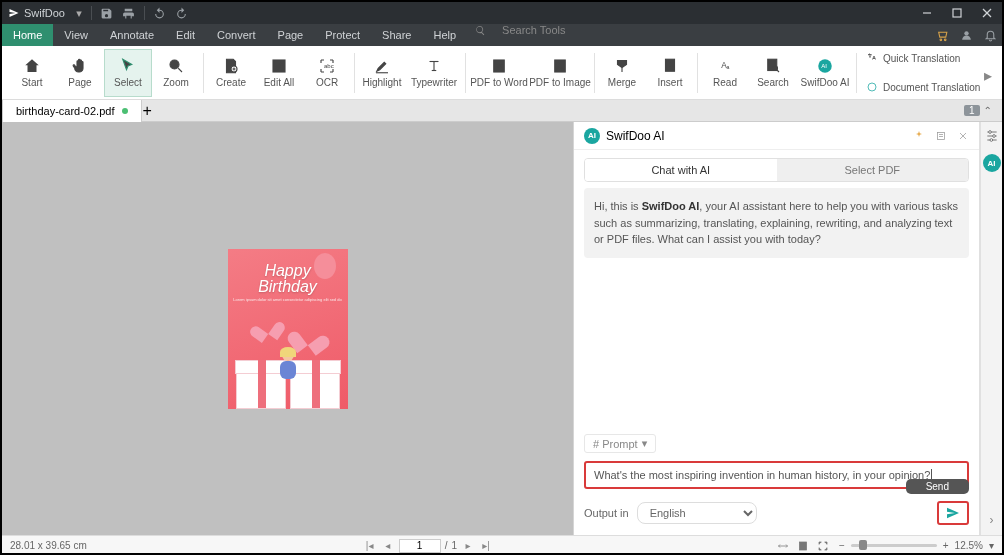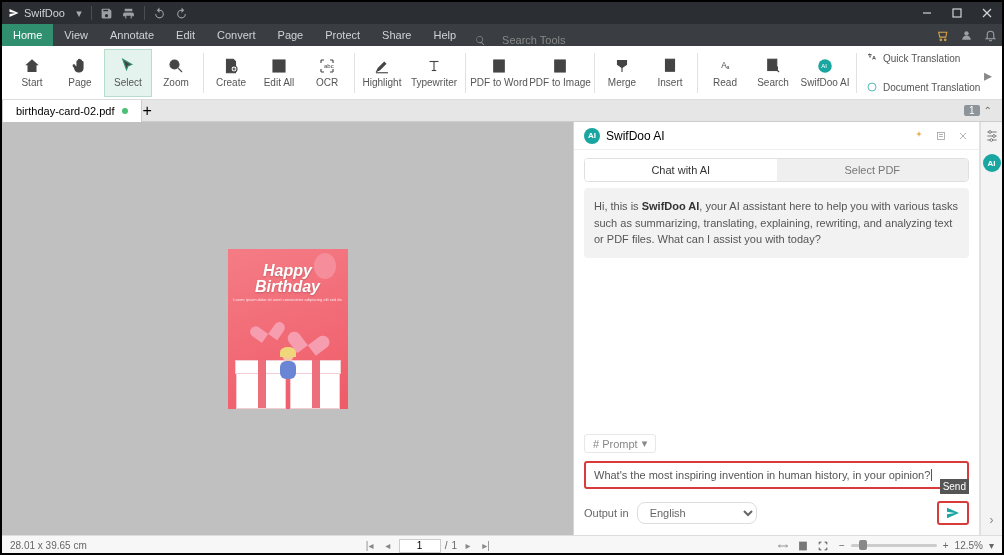--- a/index.html
+++ b/index.html
@@ -21,21 +21,21 @@
 .titlebar .logo svg{fill:#fff}
 .tchev{width:16px;text-align:center;color:#aaa;cursor:pointer}
 .tdiv{width:1px;height:14px;background:#4a4e52;margin:0 4px}
 .ticon{width:22px;height:22px;display:flex;align-items:center;justify-content:center;cursor:pointer}
 .ticon svg{fill:#9aa0a5;width:13px;height:13px}
 .titlebar .spacer{flex:1}
 .wbtn{width:30px;height:22px;display:flex;align-items:center;justify-content:center;cursor:pointer}
 .wbtn svg{fill:#cfd3d6;width:10px;height:10px;stroke:#cfd3d6}
 
 
-.menubar{height:22px;background:var(--dk2);display:flex;align-items:flex-end;font-size:11px;color:#d0d3d6}
+.menubar{height:22px;background:var(--dk2);display:flex;align-items:flex-start;font-size:11px;color:#d0d3d6}
 .menubar .mitem{padding:0 11px;height:22px;display:flex;align-items:center;cursor:pointer}
 .menubar .mitem.active{background:var(--green);color:#fff}
 .menubar .msearch{display:flex;align-items:center;gap:16px;padding:0 8px;color:#888}
 .menubar .msearch svg{fill:#888;width:11px;height:11px}
 .menubar .rt{margin-left:auto;display:flex;align-items:center}
 .menubar .rtic{width:24px;height:22px;display:flex;align-items:center;justify-content:center;cursor:pointer}
 .menubar .rtic svg{width:13px;height:13px}
 
 
 .ribbon{height:54px;background:#fff;border-bottom:1px solid #dcdcdc;display:flex;align-items:center;padding:2px 6px;position:relative}
@@ -54,21 +54,21 @@
 .doctab .dot{width:6px;height:6px;background:#4bbf73;border-radius:50%}
 .doctabs .right{margin-left:auto;display:flex;align-items:center;gap:4px;padding-right:10px}
 .badge{background:#8d949a;color:#fff;font-size:10px;padding:0 5px;border-radius:2px}
 .chevup{font-size:10px;color:#666;cursor:pointer}
 
 
 .work{display:flex;height:413px;background:#fff}
 .canvas{width:572px;background:#c0c0c0;position:relative;display:flex;align-items:center;justify-content:center;border-right:1px solid #d5d5d5}
 .card{width:120px;height:160px;position:relative;overflow:hidden}
 .card-bg{position:absolute;inset:0;background:linear-gradient(160deg,#f47c85,#ef5b68);}
-.card-title{position:absolute;top:14px;left:0;right:0;text-align:center;font-family:Georgia,serif;font-weight:bold;font-style:italic;color:#fff;font-size:16px;line-height:16px;text-shadow:0 1px 2px rgba(0,0,0,.2)}
+.card-title{position:absolute;top:14px;left:0;right:0;text-align:center;font-family:Georgia,serif;font-weight:normal;font-style:italic;color:#fff;font-size:16px;line-height:16px;text-shadow:0 1px 2px rgba(0,0,0,.2)}
 .card-sub{position:absolute;top:48px;left:0;right:0;text-align:center;font-size:4px;color:#fbe5e7}
 .balloon{position:absolute;top:4px;right:12px;width:22px;height:26px;background:#f58e9a;border-radius:50%}
 .heart{position:absolute;width:22px;height:20px;transform:rotate(-10deg)}
 .heart::before,.heart::after{content:"";position:absolute;width:11px;height:17px;background:#f69eb0;border-radius:11px 11px 0 0}
 .heart::before{left:0;transform:rotate(-45deg);transform-origin:100% 100%}
 .heart::after{left:11px;transform:rotate(45deg);transform-origin:0 100%}
 .h1{top:68px;left:28px}
 .h2{top:78px;left:70px;transform:scale(1.2) rotate(8deg)}
 .gift{position:absolute;bottom:0;width:50px;height:40px;background:#fff;border:1px solid #f4cdd3}
 .gift::before{content:"";position:absolute;top:-10px;left:-2px;right:-2px;height:12px;background:#fff;border:1px solid #f4cdd3}
@@ -91,21 +91,21 @@
 .tabs2 .act{background:#fff;color:#333}
 .tabs2 .inact{background:#efefef;color:#777}
 .greet{margin:0 10px;padding:10px;background:#f2f2f2;border-radius:4px;font-size:11px;color:#555;line-height:1.5}
 .greet b{color:#333}
 .pnspace{flex:1}
 .promptrow{margin:0 10px 4px;font-size:11px;color:#888;border:1px solid #e7e7e7;border-radius:3px;padding:2px 8px;display:inline-flex;align-items:center;gap:4px;cursor:pointer;width:max-content}
 .inputbox{margin:4px 10px;border:2px solid #d93a3a;border-radius:3px;padding:6px 8px;font-size:11px;color:#555}
 .outrow{margin:8px 10px 10px;display:flex;align-items:center;gap:8px;font-size:11px;color:#666}
 .outrow select{font-size:11px;padding:3px 24px 3px 8px;border:1px solid #ddd;border-radius:8px;color:#666;background:#fff;width:120px}
 .outrow .sendwrap{margin-left:auto;position:relative}
-.sendtip{position:absolute;top:-22px;right:0;background:#555;color:#fff;font-size:10px;padding:2px 3px;border-radius:0}
+.sendtip{position:absolute;top:-22px;right:0;background:#555;color:#fff;font-size:10px;padding:2px 20px;border-radius:5px}
 .sendbtn{width:32px;height:24px;background:#fff;border:2px solid #d93a3a;border-radius:3px;display:flex;align-items:center;justify-content:center;cursor:pointer}
 .sendbtn svg{fill:var(--blue);width:16px;height:16px}
 
 
 .rstrip{width:22px;background:#f3f3f3;border-left:1px solid #e0e0e0;display:flex;flex-direction:column;align-items:center;padding-top:6px;gap:10px}
 .rstrip .chip{width:16px;height:16px;display:flex;align-items:center;justify-content:center;cursor:pointer}
 .rstrip .ai{width:18px;height:18px;border-radius:50%;background:var(--blue);color:#fff;font-size:8px;font-weight:bold;display:flex;align-items:center;justify-content:center}
 .rstrip .chev{margin-top:auto;margin-bottom:8px;font-size:12px;color:#888}
 
 

